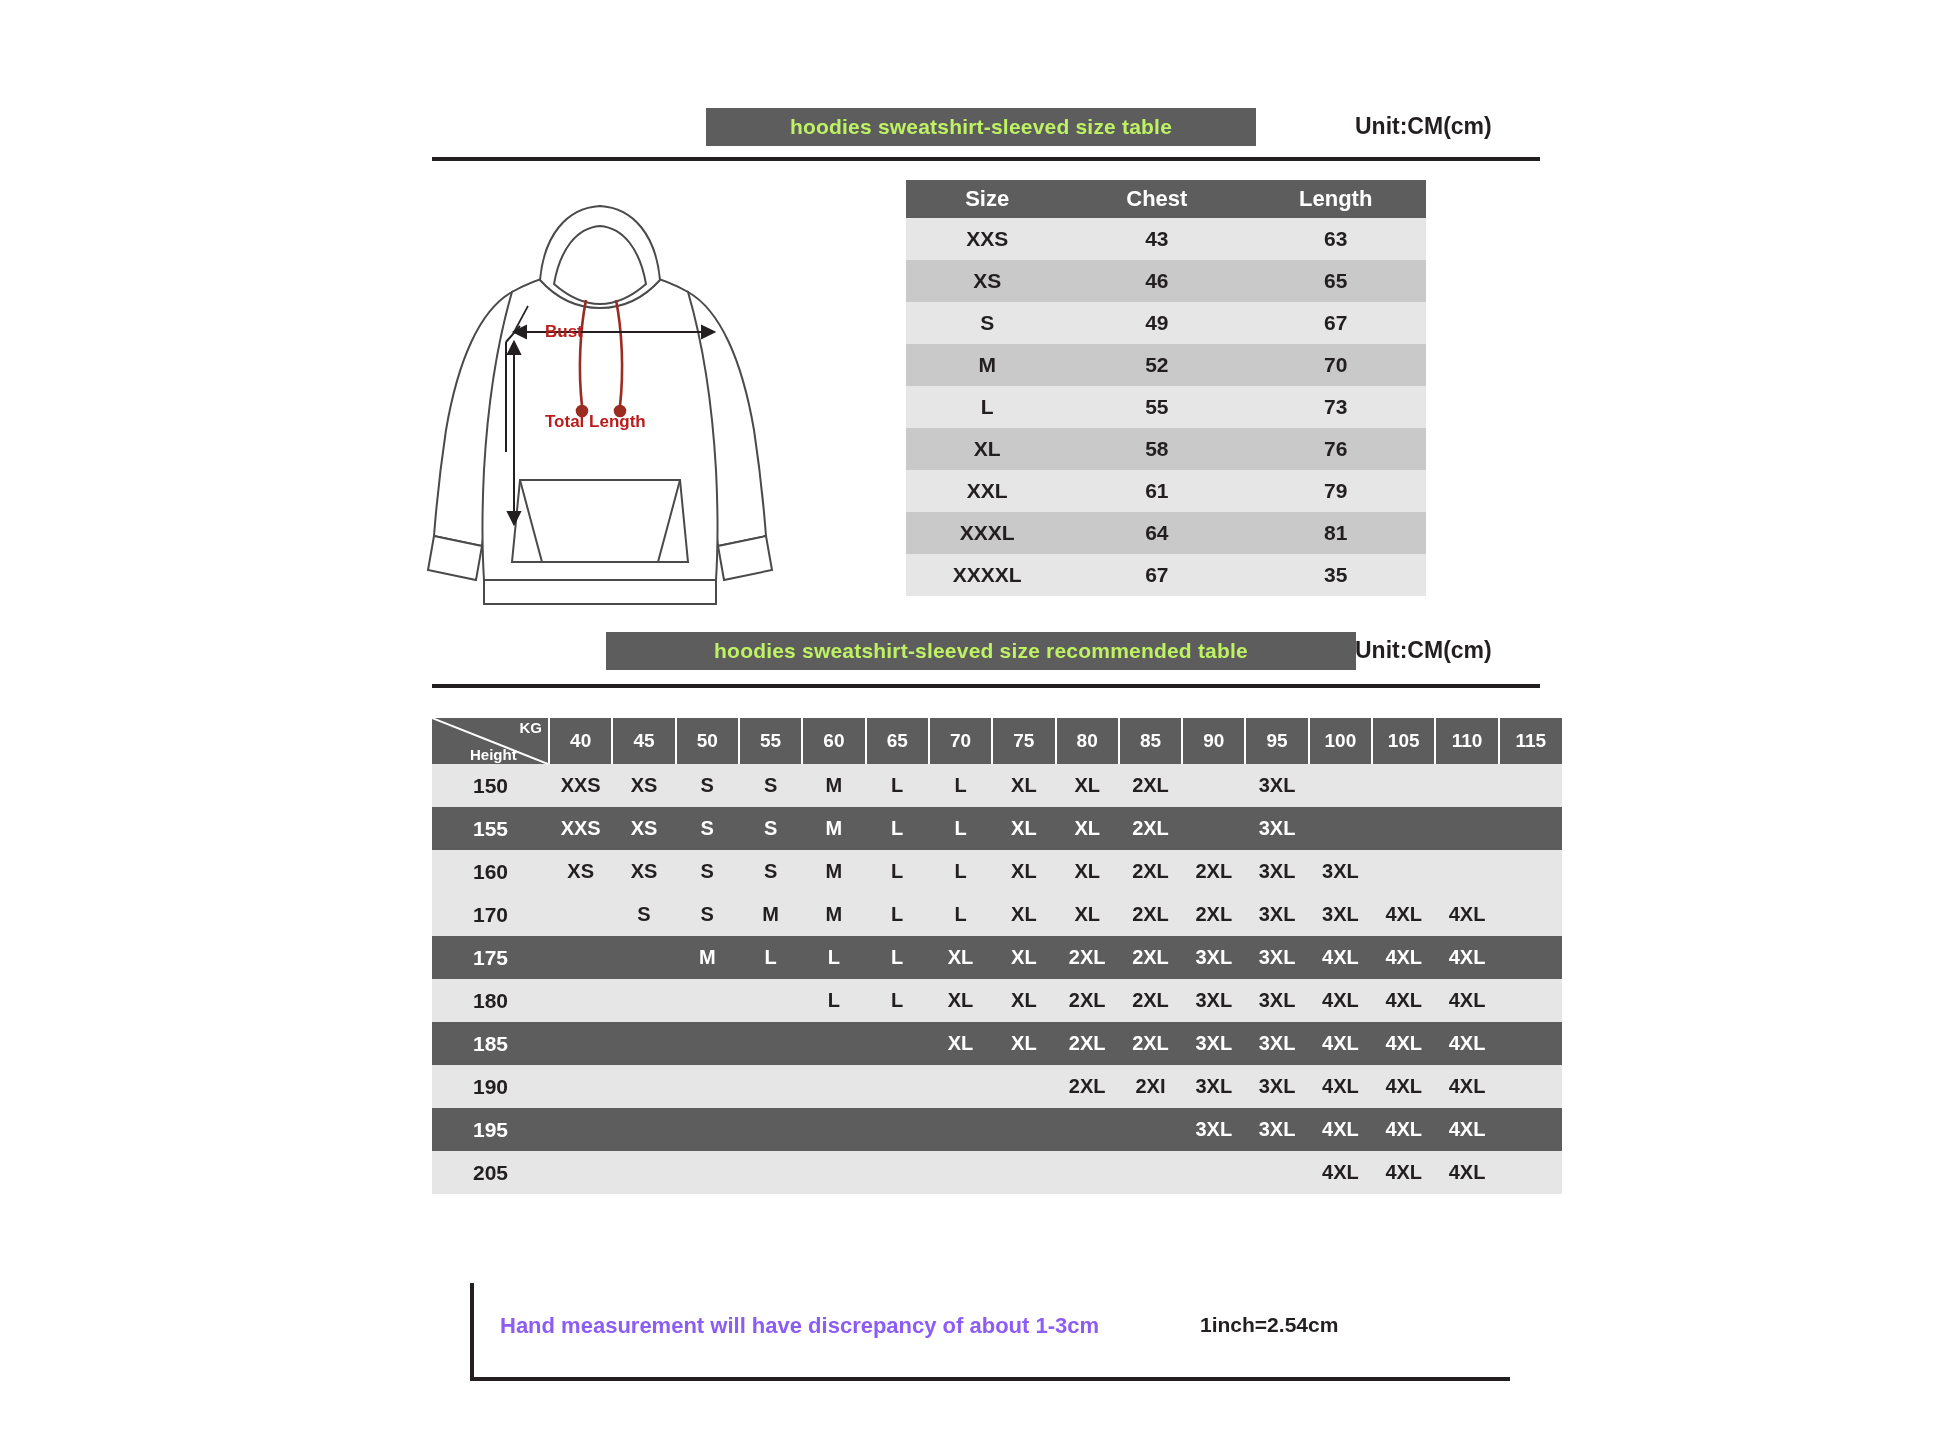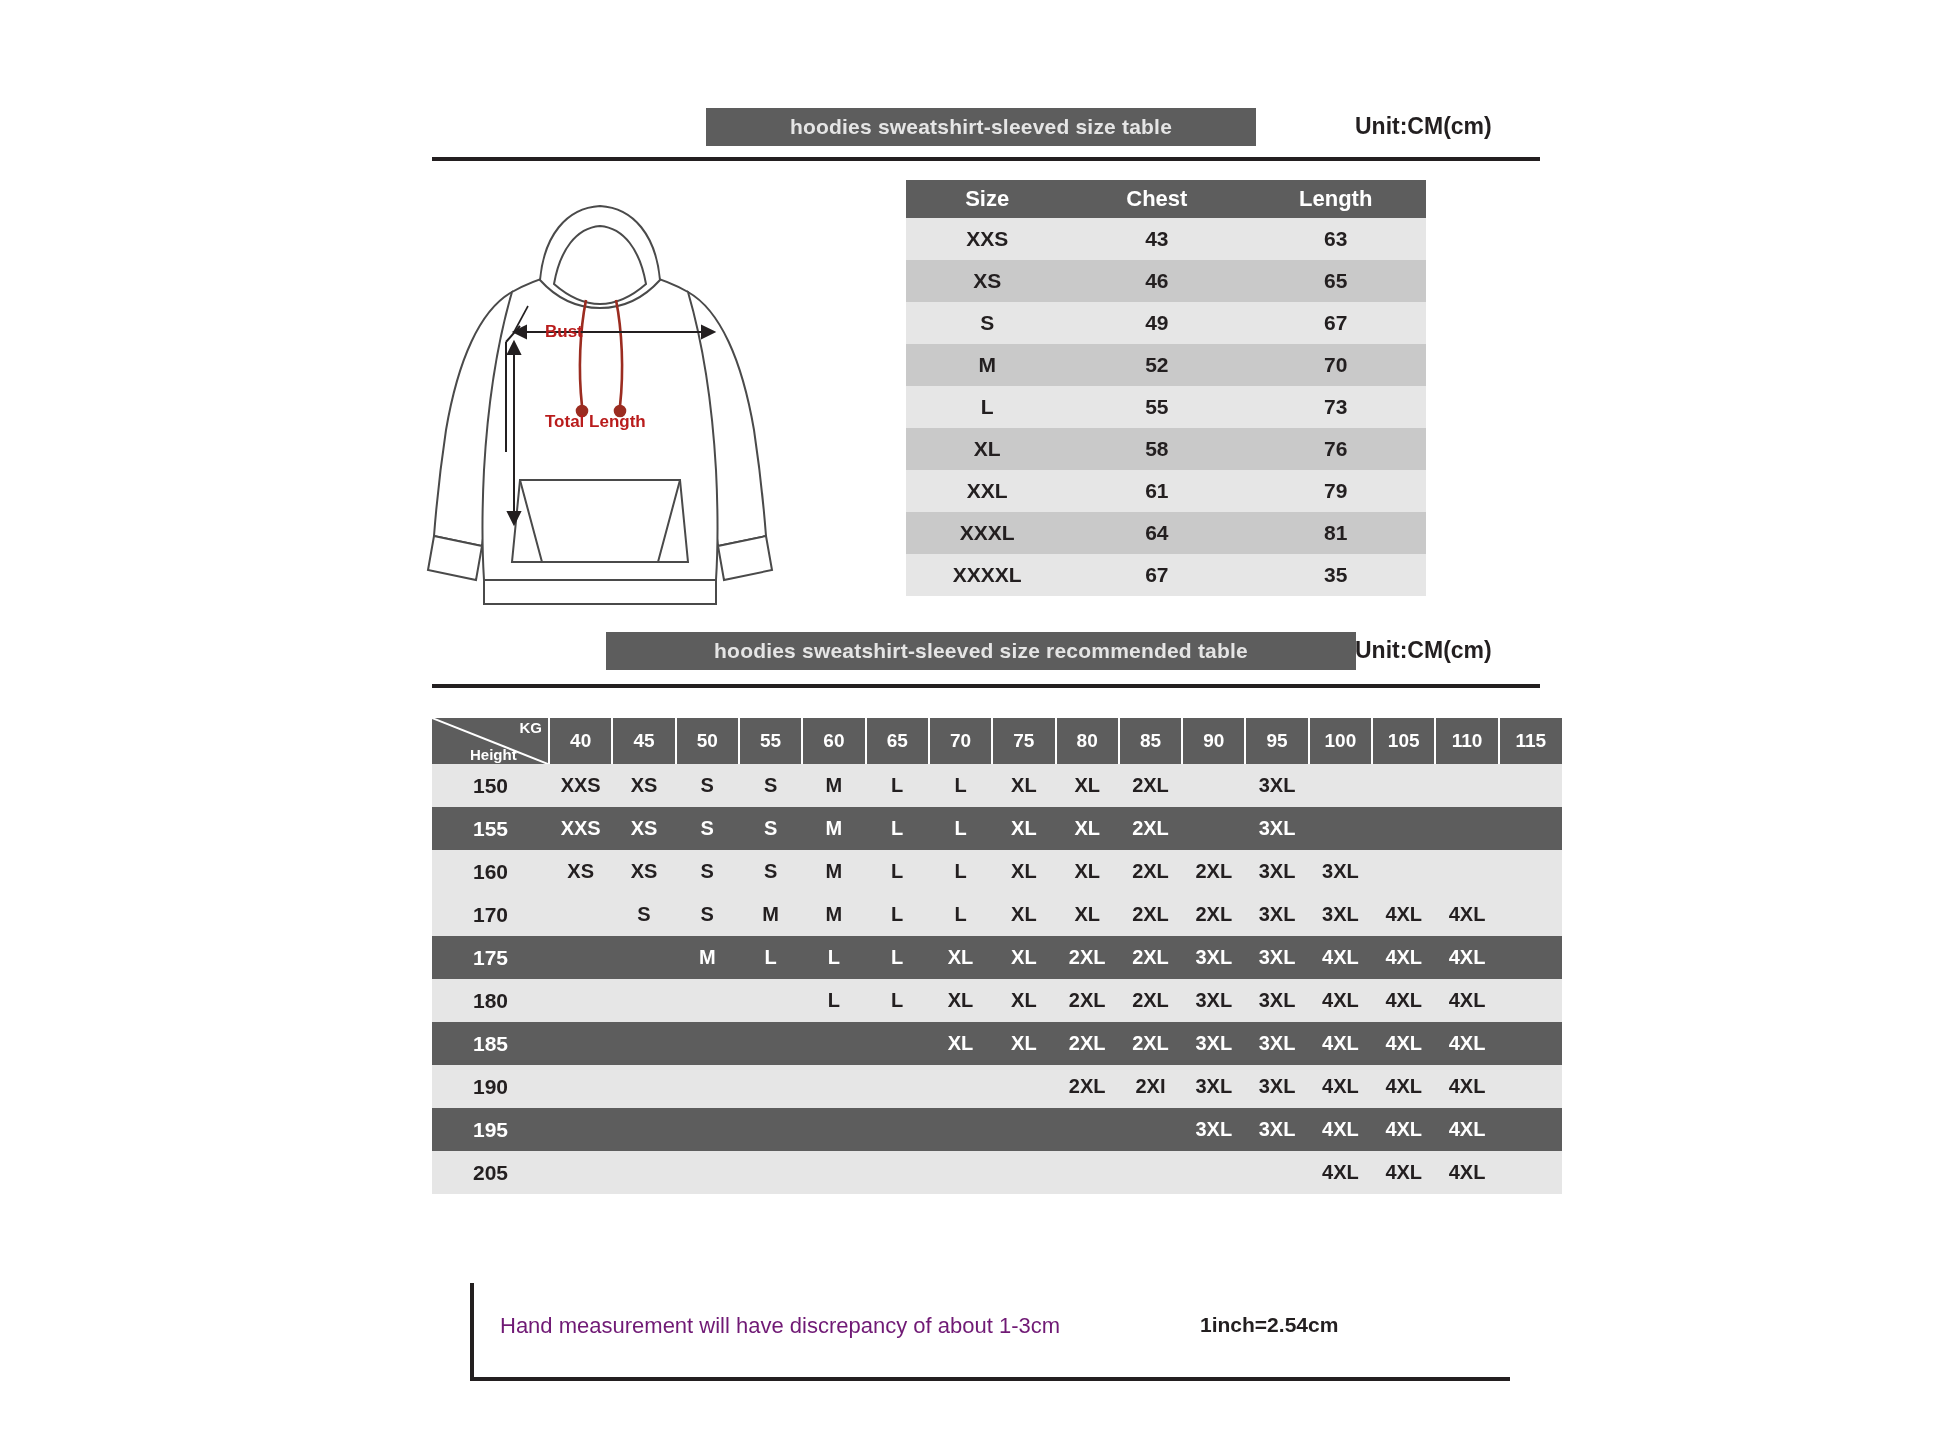--- a/index.html
+++ b/index.html
@@ -19,21 +19,21 @@
     position: absolute;
     left: 0; top: 0;
     width: 1946px;
     height: 1442px;
   }
 
   
   .title-bar {
     position: absolute;
     background: #5d5d5d;
-    color: #e5e5e5;
+    color: #bef264;
     font-weight: bold;
     display: flex;
     align-items: center;
     justify-content: center;
     letter-spacing: .2px;
   }
   #title-bar-1 {
     left: 706px; top: 108px; width: 550px; height: 38px;
     font-size: 21px;
   }
@@ -166,22 +166,22 @@
     left: 0; top: 0;
     width: 100%; height: 100%;
   }
 
   
   #footer-note {
     position: absolute;
     left: 500px;
     top: 1313px;
     font-size: 22px;
-    font-weight: normal;
-    color: #701a75;
+    font-weight: bold;
+    color: #8b5cf6;
     white-space: nowrap;
   }
   #footer-conv {
     position: absolute;
     left: 1200px;
     top: 1313px;
     font-size: 21px;
     font-weight: bold;
     color: #231f20;
     white-space: nowrap;

